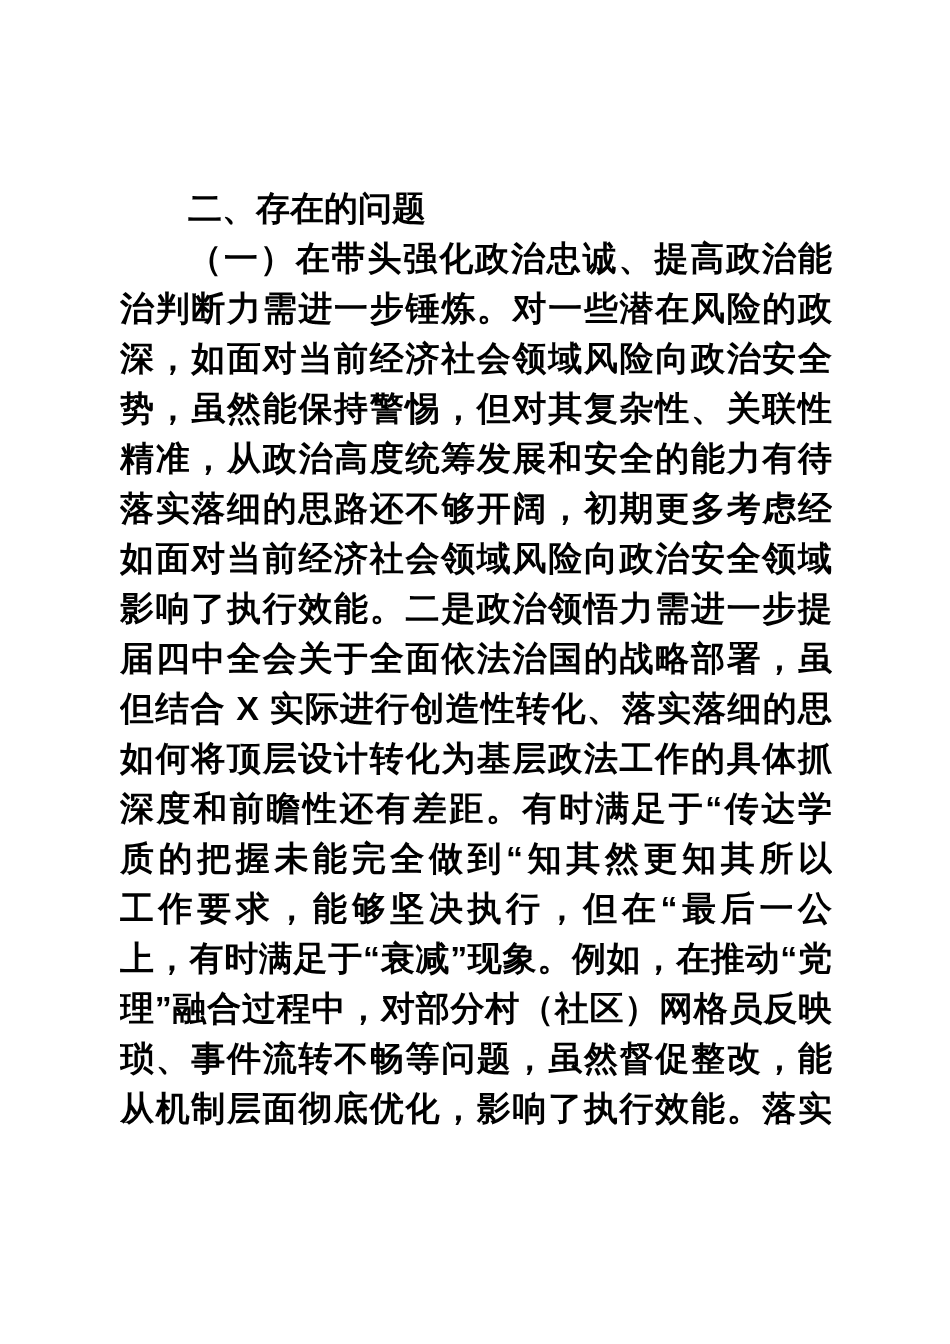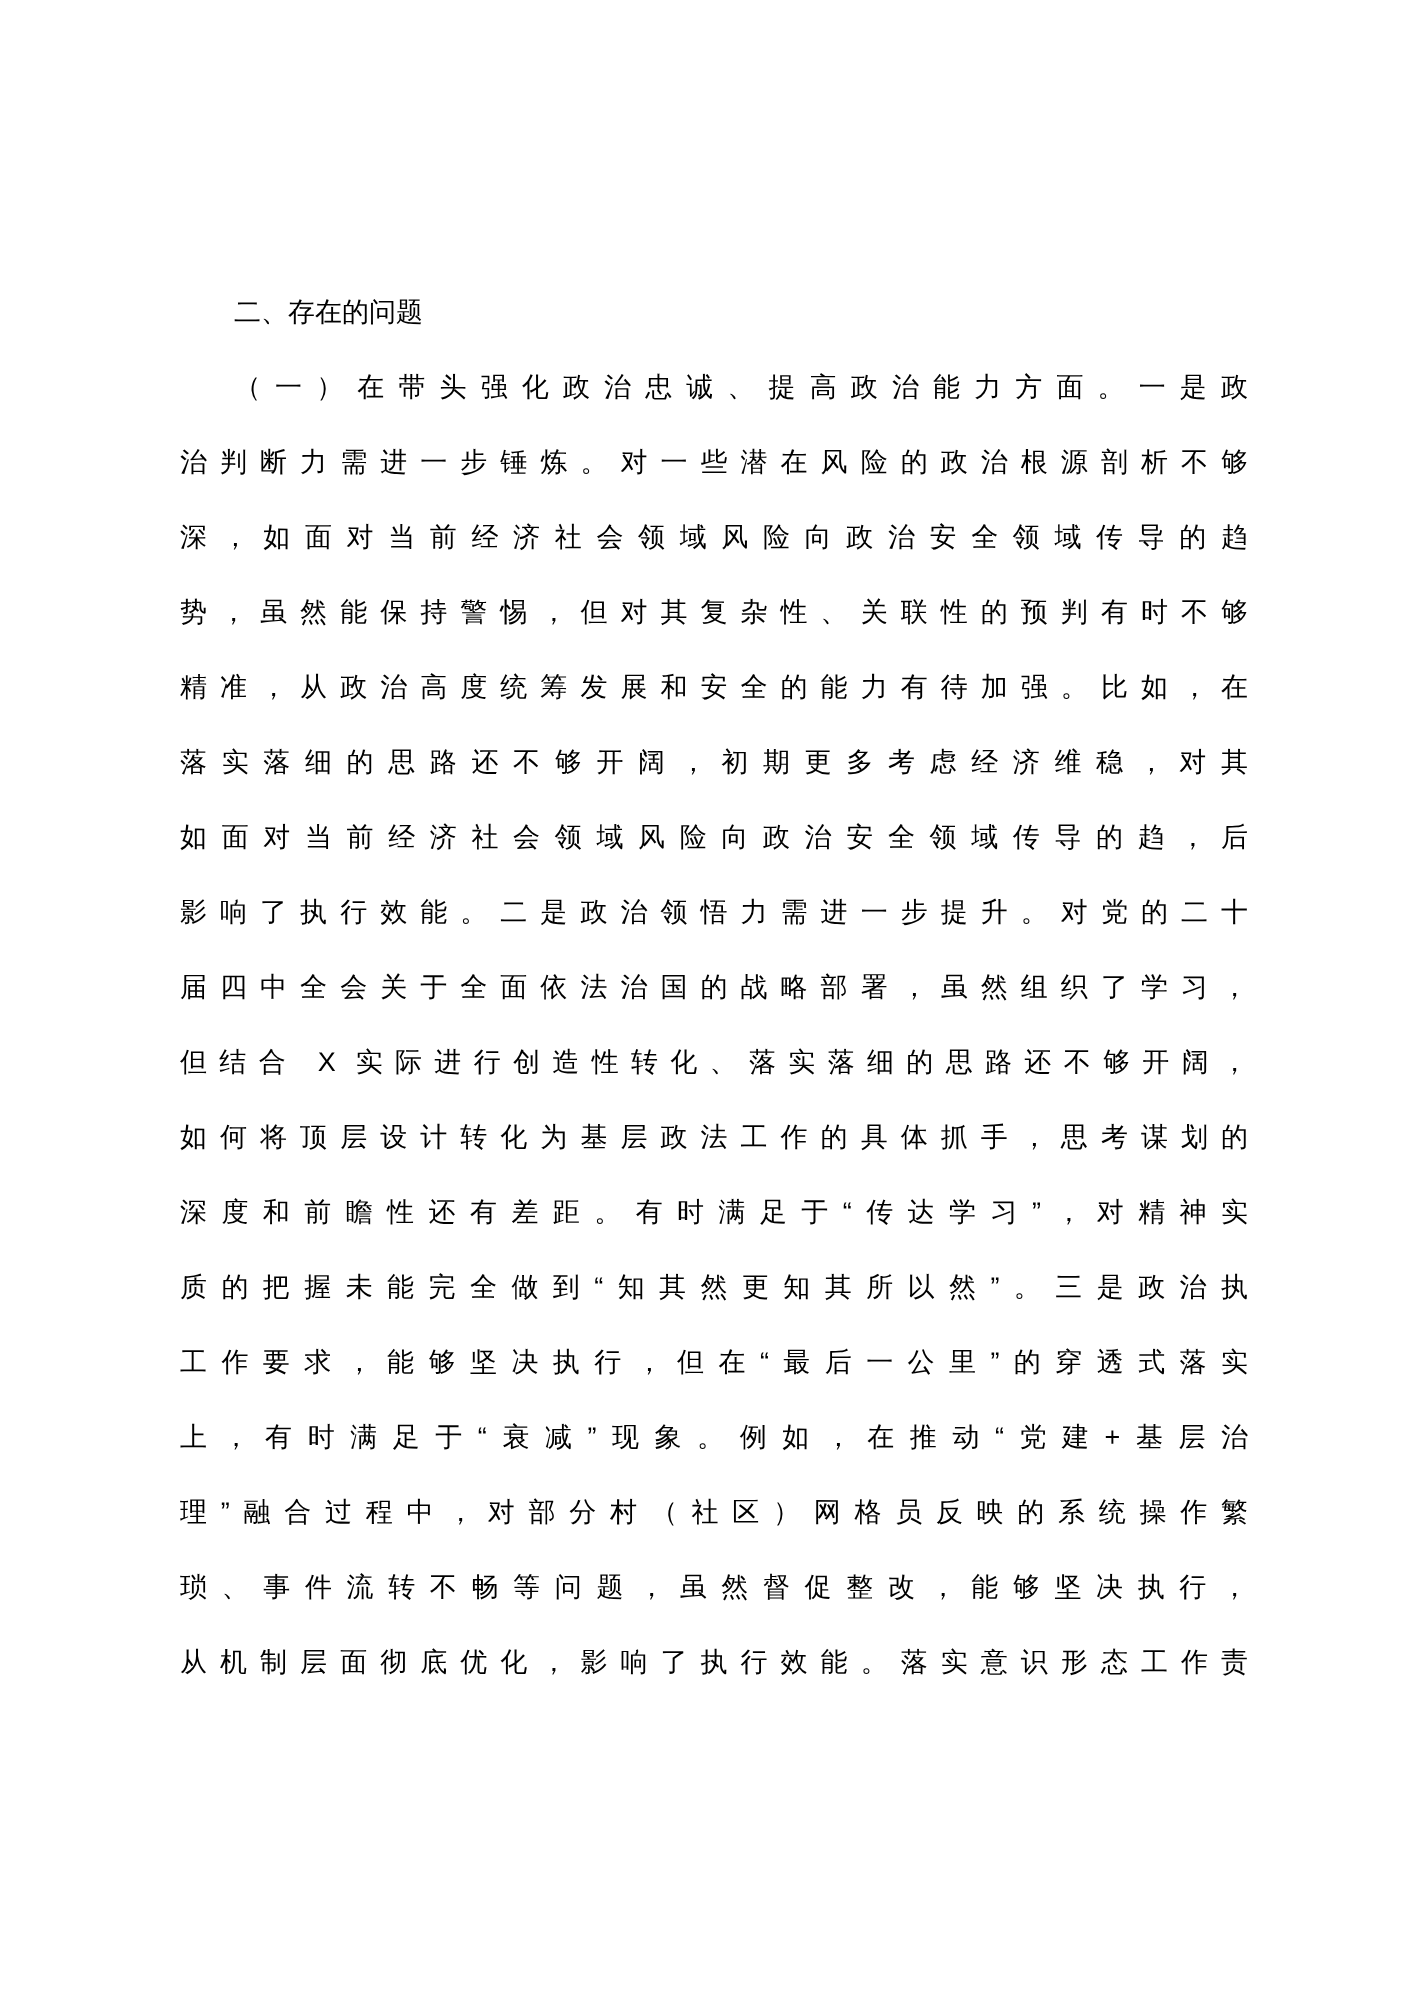--- a/index.html
+++ b/index.html
@@ -17,22 +17,22 @@
     width: 950px;
     height: 1344px;
     background: #ffffff;
     padding: 183px 118px 0 120px;
     font-family: "Liberation Sans", sans-serif;
     color: #000000;
   }
   .line {
     height: 50px;
     line-height: 50px;
-    font-size: 18px;
-    font-weight: 400;
+    font-size: 34px;
+    font-weight: 700;
     color: #000000;
     overflow: hidden;
     text-align: justify;
     
     text-align-last: justify;
   }
   .line.heading {
     text-align: left;
     text-align-last: left;
     text-indent: 2em;

